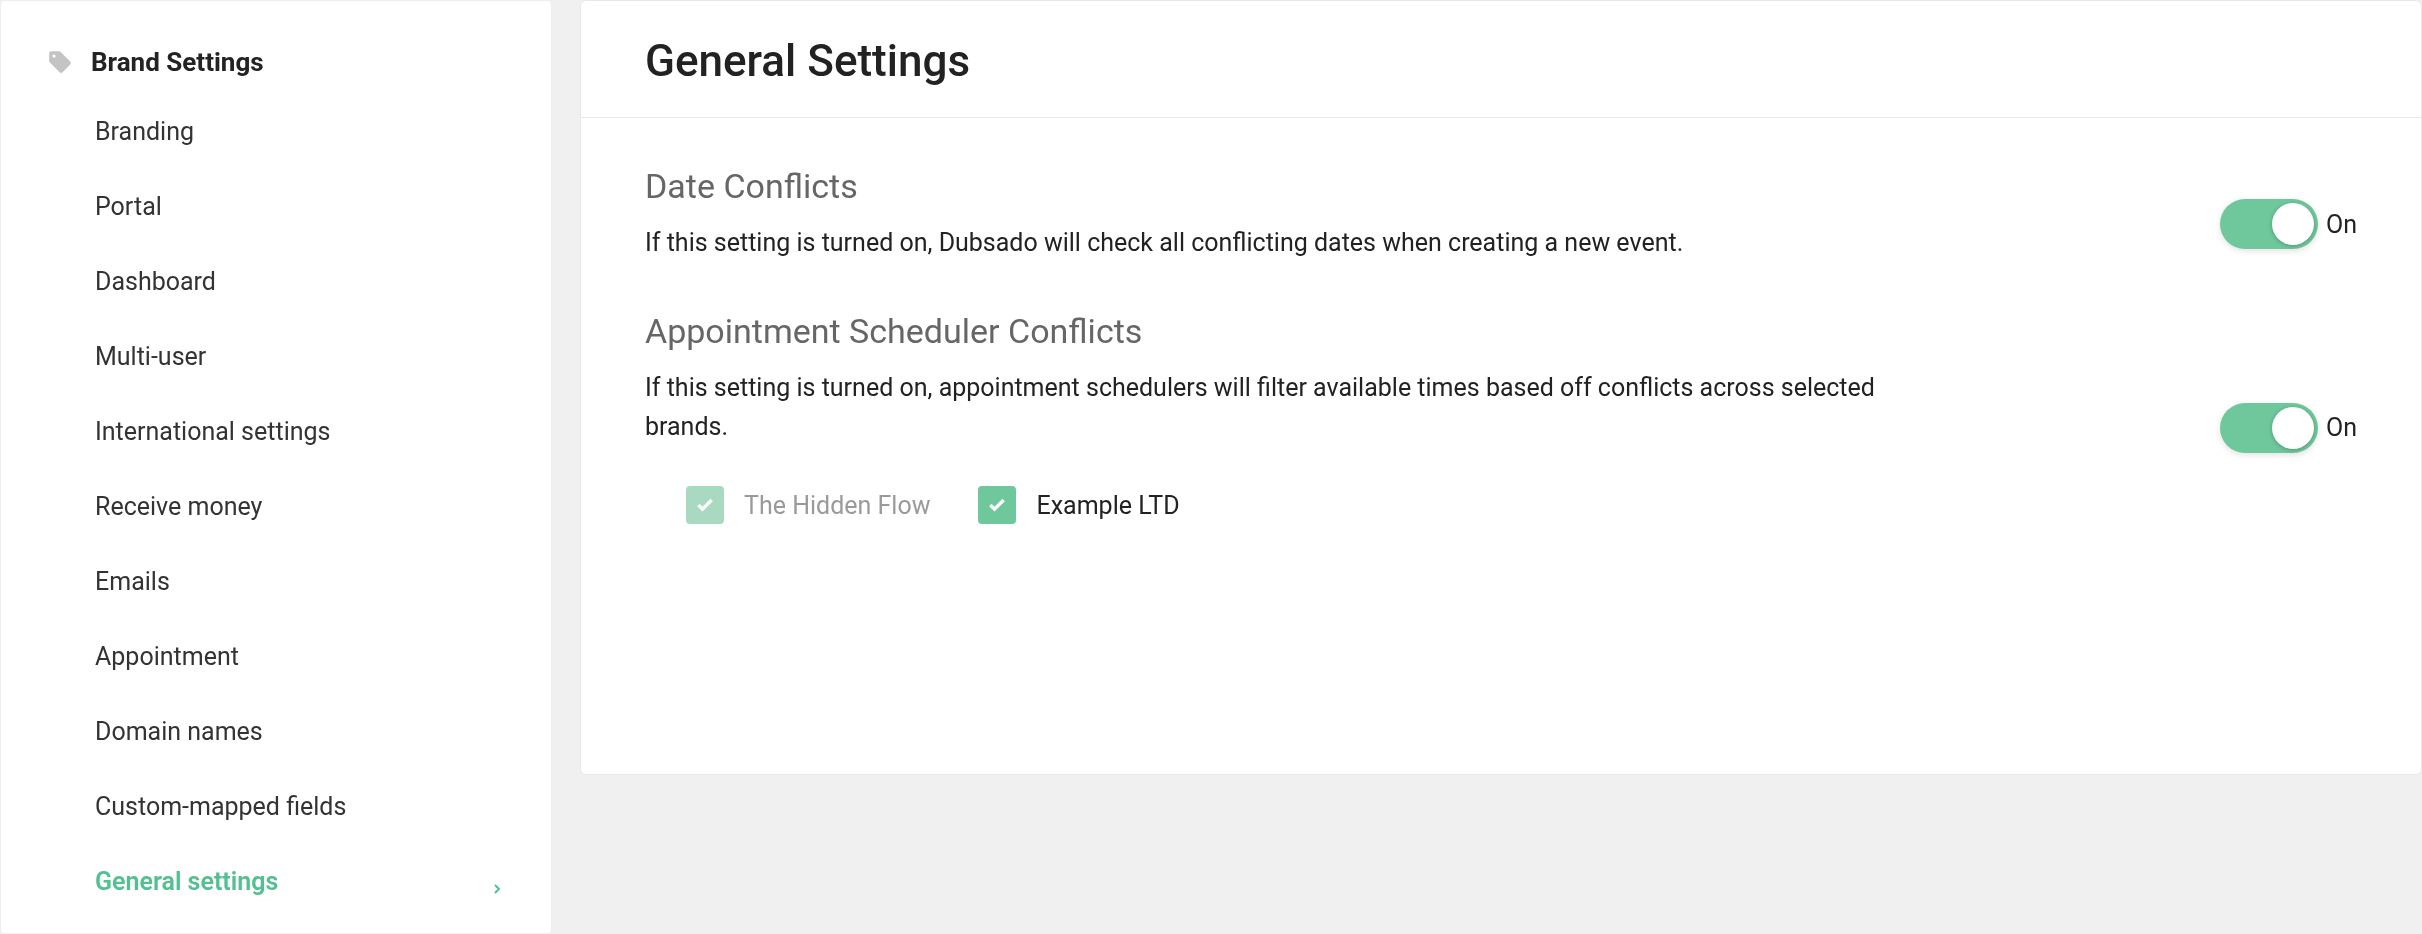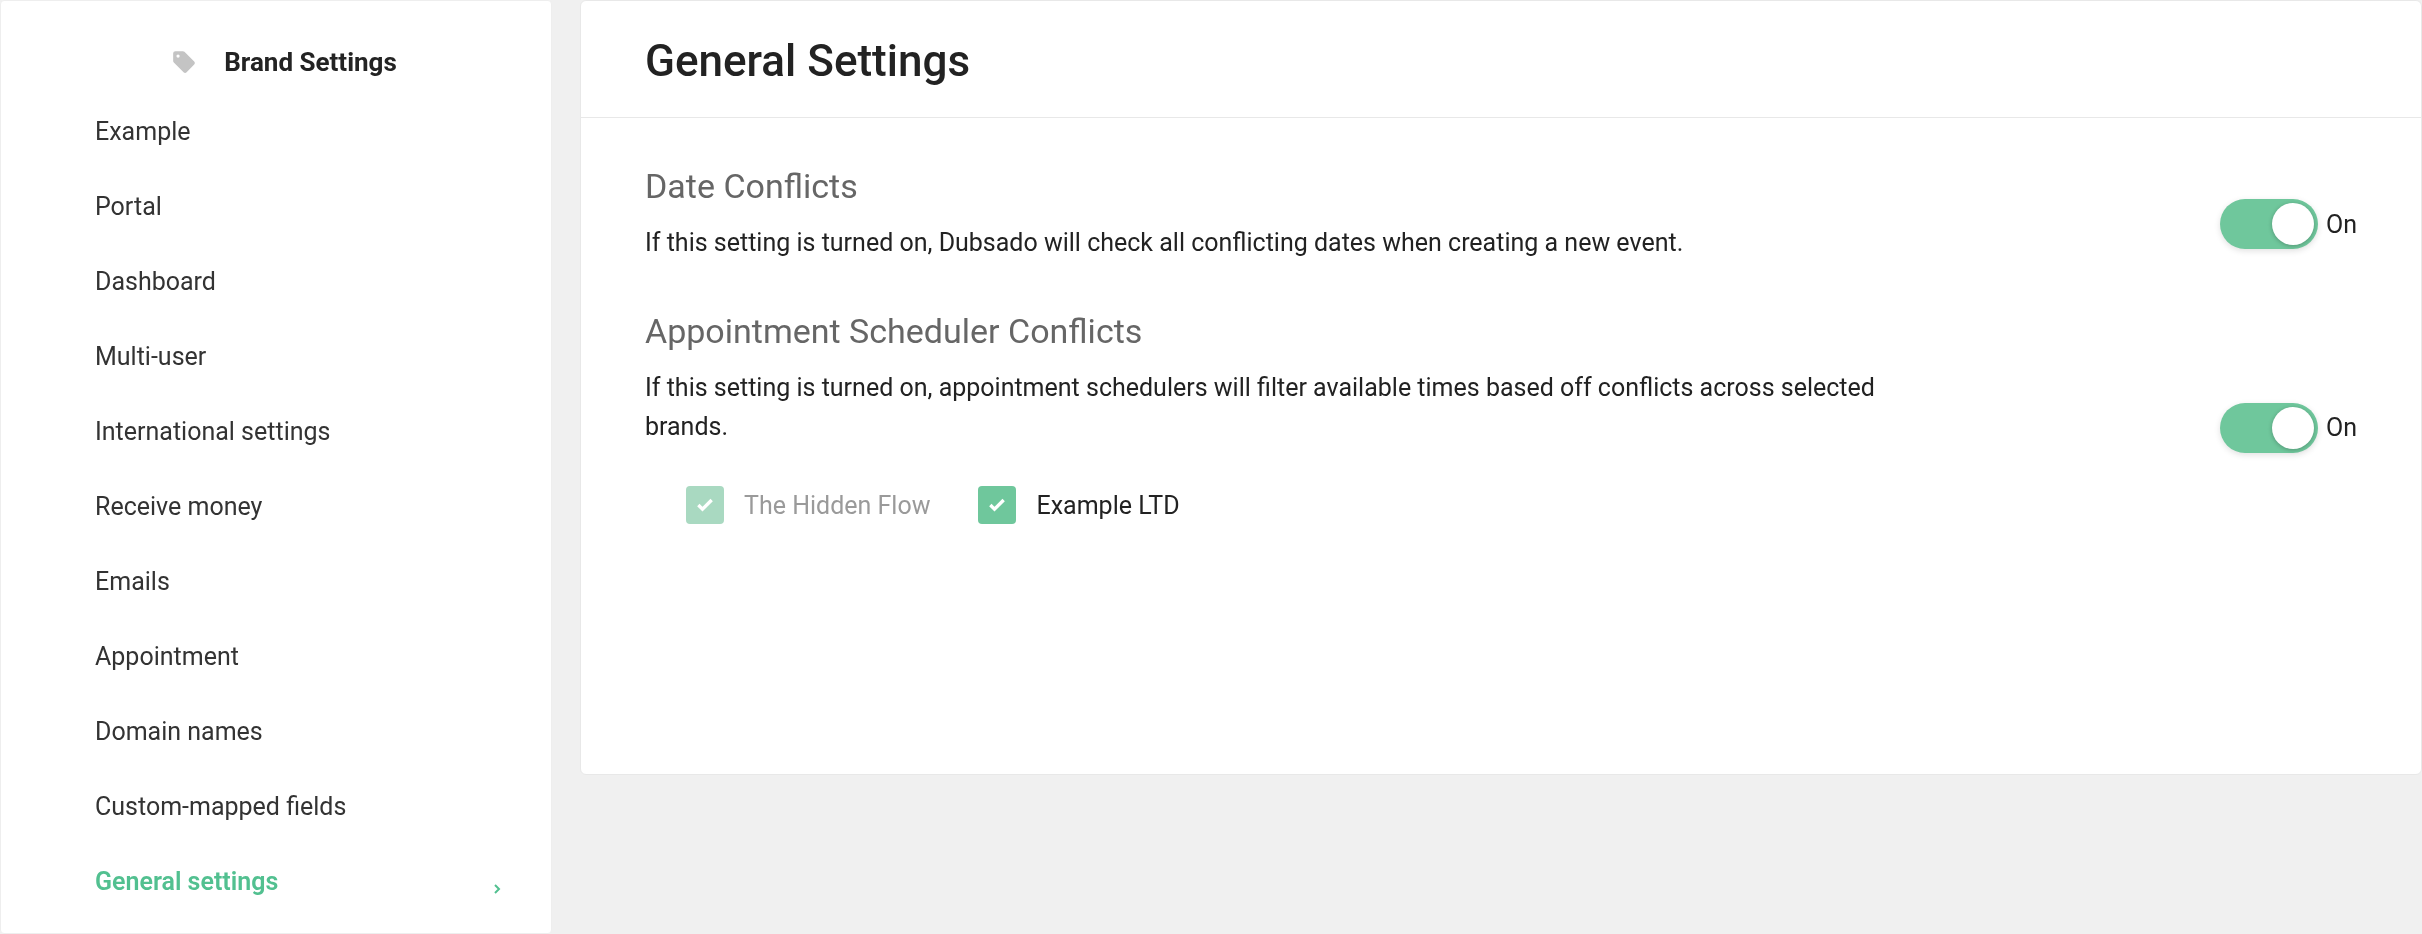--- a/index.html
+++ b/index.html
@@ -17,23 +17,22 @@
       background: #fff;
       border-radius: 4px;
       margin: 0;
       padding: 46px 30px 0 46px;
       flex-shrink: 0;
       border: 1px solid #eee;
     }
     .sidebar-header {
       display: flex;
       align-items: center;
-      gap: 27px;
+      gap: 18px;
       margin-bottom: 40px;
-      justify-content: center;
     }
     .tag-icon { width: 26px; height: 26px; color: #c4c4c4; flex-shrink: 0; }
     .sidebar-title {
       font-size: 26px;
       font-weight: 700;
       color: #232323;
     }
     .sidebar-list {
       list-style: none;
       padding-left: 48px;
@@ -159,21 +158,21 @@
   <div class="sidebar-header">
     <span class="tag-icon">
       <svg viewBox="0 0 24 24" fill="currentColor">
           <path d="M21.41 11.58l-9-9A2 2 0 0011 2H4a2 2 0 00-2 2v7a2 2 0 00.59 1.41l9 9a2 2 0 002.83 0l7-7a2 2 0 000-2.83zM6.5 8A1.5 1.5 0 118 6.5 1.5 1.5 0 016.5 8z"></path>
         </svg>
     </span>
     <span class="sidebar-title">Brand Settings</span>
   </div>
   <ul class="sidebar-list">
     <li class="sidebar-item">
-        <span>Example</span>
+        <span>Branding</span>
       </li>
     <li class="sidebar-item">
         <span>Portal</span>
       </li>
     <li class="sidebar-item">
         <span>Dashboard</span>
       </li>
     <li class="sidebar-item">
         <span>Multi-user</span>
       </li>

